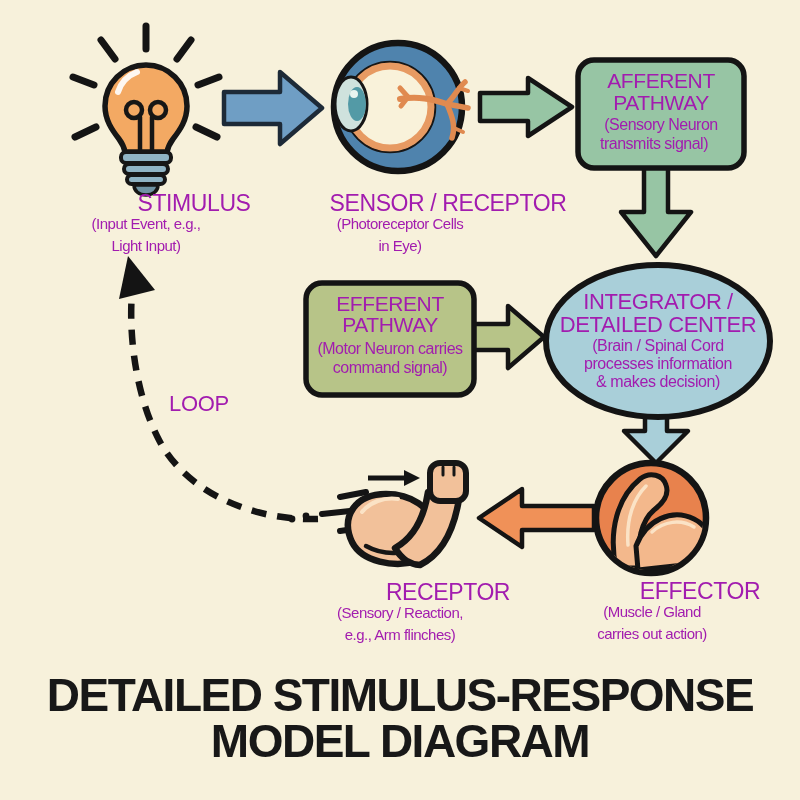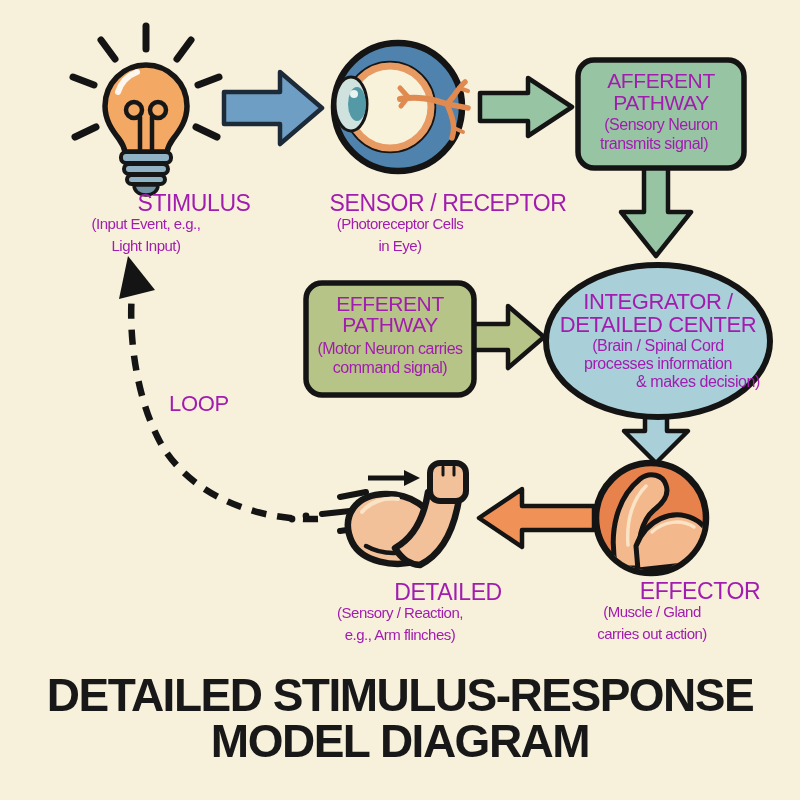--- a/index.html
+++ b/index.html
@@ -150,32 +150,32 @@
 
 <div class="lbl boxmain" style="left:661px;top:70px">AFFERENT</div>
 <div class="lbl boxmain" style="left:661px;top:92px">PATHWAY</div>
 <div class="lbl boxsub" style="left:661px;top:117px">(Sensory Neuron</div>
 <div class="lbl boxsub" style="left:654px;top:136px">transmits signal)</div>
 
 <div class="lbl ellmain" style="left:658px;top:290px">INTEGRATOR /</div>
 <div class="lbl ellmain" style="left:658px;top:313px">DETAILED CENTER</div>
 <div class="lbl ellsub" style="left:658px;top:338px">(Brain / Spinal Cord</div>
 <div class="lbl ellsub" style="left:658px;top:356px">processes information</div>
-<div class="lbl ellsub" style="left:698px;top:374px">&amp; makes decision)</div>
+<div class="lbl ellsub" style="left:658px;top:374px">&amp; makes decision)</div>
 
 <div class="lbl boxmain" style="left:390px;top:293px">EFFERENT</div>
 <div class="lbl boxmain" style="left:390px;top:314px">PATHWAY</div>
 <div class="lbl boxsub" style="left:390px;top:341px">(Motor Neuron carries</div>
 <div class="lbl boxsub" style="left:390px;top:360px">command signal)</div>
 
 <div class="lbl main" style="left:652px;top:579px">EFFECTOR</div>
 <div class="lbl sub" style="left:652px;top:604px">(Muscle / Gland</div>
 <div class="lbl sub" style="left:652px;top:626px">carries out action)</div>
 
-<div class="lbl main" style="left:400px;top:580px">DETAILED</div>
+<div class="lbl main" style="left:400px;top:580px">RECEPTOR</div>
 <div class="lbl sub" style="left:400px;top:605px">(Sensory / Reaction,</div>
 <div class="lbl sub" style="left:400px;top:627px">e.g., Arm flinches)</div>
 
 <div class="lbl fb" style="left:199px;top:392px">LOOP</div>
 
 <div class="lbl title" style="left:400px;top:671px">DETAILED STIMULUS-RESPONSE</div>
 <div class="lbl title" style="left:400px;top:717px">MODEL DIAGRAM</div>
 
 </div>
 

